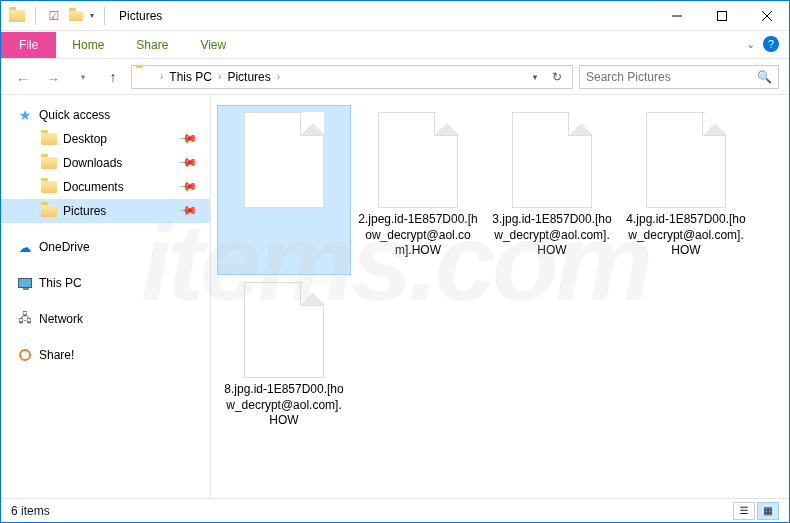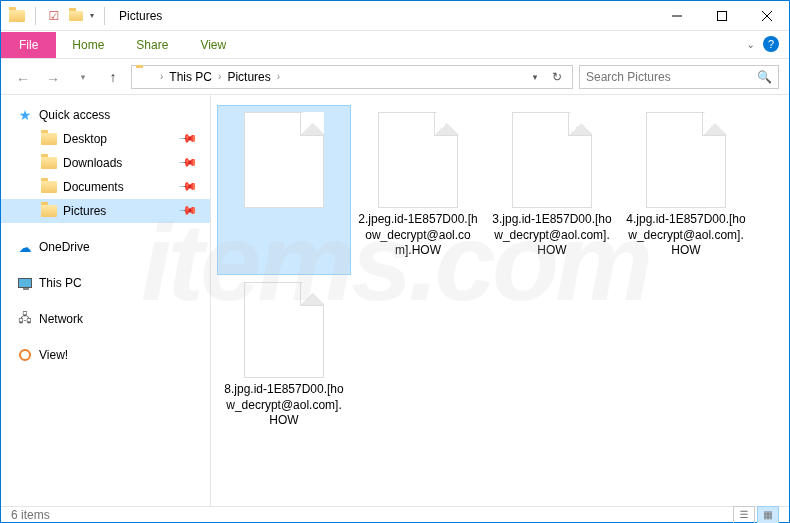--- a/index.html
+++ b/index.html
@@ -37,21 +37,21 @@
 .tree-icon { width: 16px; height: 16px; display: flex; align-items: center; justify-content: center; }
 .pin { margin-left: auto; margin-right: 14px; color: #888; font-size: 12px; transform: rotate(45deg); }
 .spacer { height: 12px; }
 .content { flex: 1; padding: 10px 6px; display: flex; flex-wrap: wrap; align-content: flex-start; gap: 0; overflow-y: auto; }
 .file-item { width: 134px; height: 170px; display: flex; flex-direction: column; align-items: center; padding: 6px; border: 1px solid transparent; }
 .file-item.selected { border: 1px solid #99d1ff; background: #cce8ff; }
 .file-thumb { width: 80px; height: 96px; background: #fff; border: 1px solid #ddd; position: relative; margin-bottom: 4px; }
 .file-thumb::before { content: ''; position: absolute; top: 0; right: 0; width: 22px; height: 22px; background: linear-gradient(135deg, transparent 50%, #e8e8e8 50%); border-left: 1px solid #ddd; border-bottom: 1px solid #ddd; }
 .file-thumb::after { content: ''; position: absolute; top: -1px; right: -1px; width: 22px; height: 22px; background: #fff; clip-path: polygon(100% 0, 0 0, 100% 100%); }
 .file-label { font-size: 12px; text-align: center; line-height: 1.3; word-break: break-all; }
-.statusbar { height: 16px; border-top: 1px solid #e5e5e5; display: flex; align-items: center; padding: 0 10px; font-size: 12px; color: #737373; }
+.statusbar { height: 24px; border-top: 1px solid #e5e5e5; display: flex; align-items: center; padding: 0 10px; font-size: 12px; color: #0f172a; }
 .view-toggles { margin-left: auto; display: flex; gap: 2px; }
 .view-btn { width: 22px; height: 18px; border: 1px solid #ccc; display: flex; align-items: center; justify-content: center; font-size: 10px; }
 .view-btn.active { background: #cce8ff; border-color: #99d1ff; }
 .folder-ico { width: 16px; height: 12px; background: linear-gradient(#ffe9a6, #f5c869); border-radius: 1px; position: relative; }
 .folder-ico::before { content:''; position:absolute; top:-3px; left:0; width:7px; height:3px; background:#f5c869; border-radius:1px 1px 0 0; }
 .star-ico { color: #40a9ff; font-size: 14px; }
 .monitor-ico { width: 14px; height: 10px; border: 1px solid #555; background: #5ab4e0; position: relative; }
 .monitor-ico::after { content:''; position:absolute; bottom:-3px; left:4px; width:6px; height:2px; background:#888; }
 .cloud-ico { color: #0078d7; font-size: 13px; }
 .net-ico { color: #555; font-size: 12px; }
@@ -179,21 +179,21 @@
       <div class="spacer"></div>
       <div class="tree-item">
         <span class="tree-icon net-ico">🖧</span>
         <span>Network</span>
       </div>
       <div class="spacer"></div>
       <div class="tree-item">
         <span class="tree-icon">
             <span class="catch-ico"></span>
           </span>
-        <span>View!</span>
+        <span>Share!</span>
       </div>
     </div>
 
     <div class="content" id="file-grid">
         <div class="file-item selected">
           <div class="file-thumb"></div>
         </div>
         <div class="file-item">
           <div class="file-thumb"></div>
           <div class="file-label">2.jpeg.id-1E857D00.[how_decrypt@aol.com].HOW</div>

